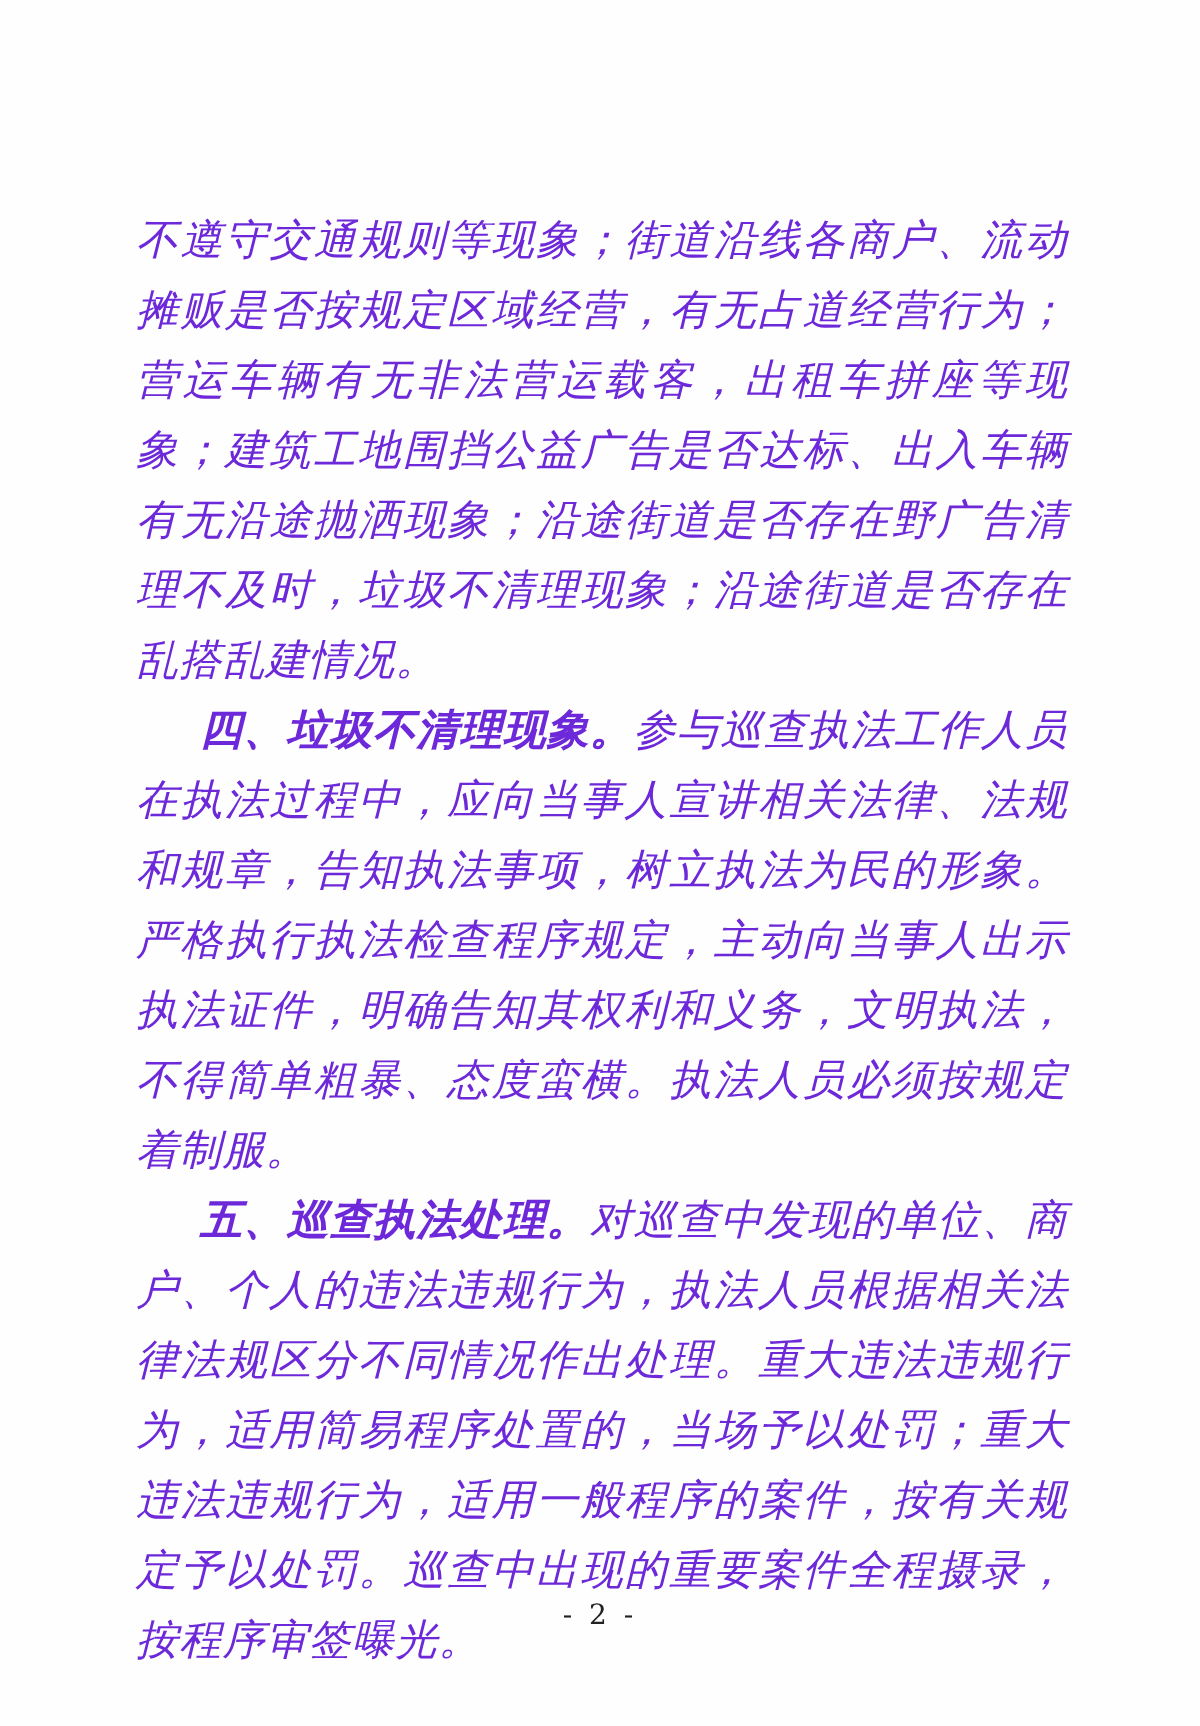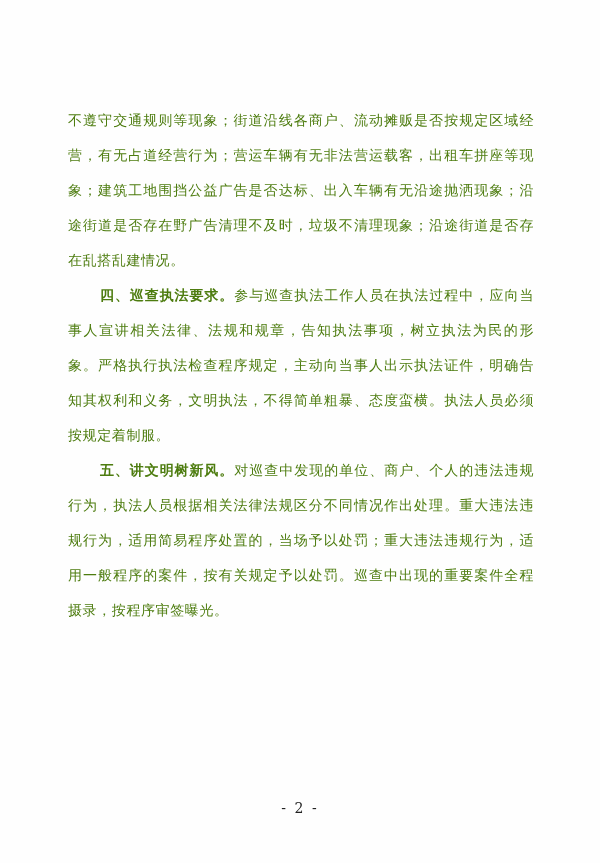--- a/index.html
+++ b/index.html
@@ -21,27 +21,28 @@
     box-sizing: border-box;
     background: #fefefe;
   }
   .page-body {
     position: absolute;
     left: 68px;
     top: 103px;
     width: 466px;
   }
   .para {
-    font-size: 14px;
+    font-size: 21px;
     line-height: 35px;
     text-align: justify;
     text-justify: inter-ideograph;
     letter-spacing: 0.6px;
     margin: 0 0 0 0;
-    color: #4d7c0f;
+    color: #6d28d9;
+    font-style: italic;
   }
   .para + .para {
     margin-top: 0px;
   }
   .indent {
     text-indent: 32px;
   }
   .heading-run {
     font-family: "DejaVu Sans", "Liberation Sans", sans-serif;
     font-weight: bold;
@@ -64,25 +65,25 @@
 
 <div class="page">
 
   <div class="page-body">
 
     <p class="para">
       <span>不遵守交通规则等现象；街道沿线各商户、流动摊贩是否按规定区域经营，有无占道经营行为；营运车辆有无非法营运载客，出租车拼座等现象；建筑工地围挡公益广告是否达标、出入车辆有无沿途抛洒现象；沿途街道是否存在野广告清理不及时，垃圾不清理现象；沿途街道是否存在乱搭乱建情况。</span>
     </p>
 
     <p class="para indent">
-      <span class="heading-run">四、巡查执法要求。</span><span>参与巡查执法工作人员在执法过程中，应向当事人宣讲相关法律、法规和规章，告知执法事项，树立执法为民的形象。严格执行执法检查程序规定，主动向当事人出示执法证件，明确告知其权利和义务，文明执法，不得简单粗暴、态度蛮横。执法人员必须按规定着制服。</span>
+      <span class="heading-run">四、垃圾不清理现象。</span><span>参与巡查执法工作人员在执法过程中，应向当事人宣讲相关法律、法规和规章，告知执法事项，树立执法为民的形象。严格执行执法检查程序规定，主动向当事人出示执法证件，明确告知其权利和义务，文明执法，不得简单粗暴、态度蛮横。执法人员必须按规定着制服。</span>
     </p>
 
     <p class="para indent">
-      <span class="heading-run">五、讲文明树新风。</span><span>对巡查中发现的单位、商户、个人的违法违规行为，执法人员根据相关法律法规区分不同情况作出处理。重大违法违规行为，适用简易程序处置的，当场予以处罚；重大违法违规行为，适用一般程序的案件，按有关规定予以处罚。巡查中出现的重要案件全程摄录，按程序审签曝光。</span>
+      <span class="heading-run">五、巡查执法处理。</span><span>对巡查中发现的单位、商户、个人的违法违规行为，执法人员根据相关法律法规区分不同情况作出处理。重大违法违规行为，适用简易程序处置的，当场予以处罚；重大违法违规行为，适用一般程序的案件，按有关规定予以处罚。巡查中出现的重要案件全程摄录，按程序审签曝光。</span>
     </p>
 
 
   </div>
 
   <div class="footer">- 2 -</div>
 
 </div>
 
 </body></html>

